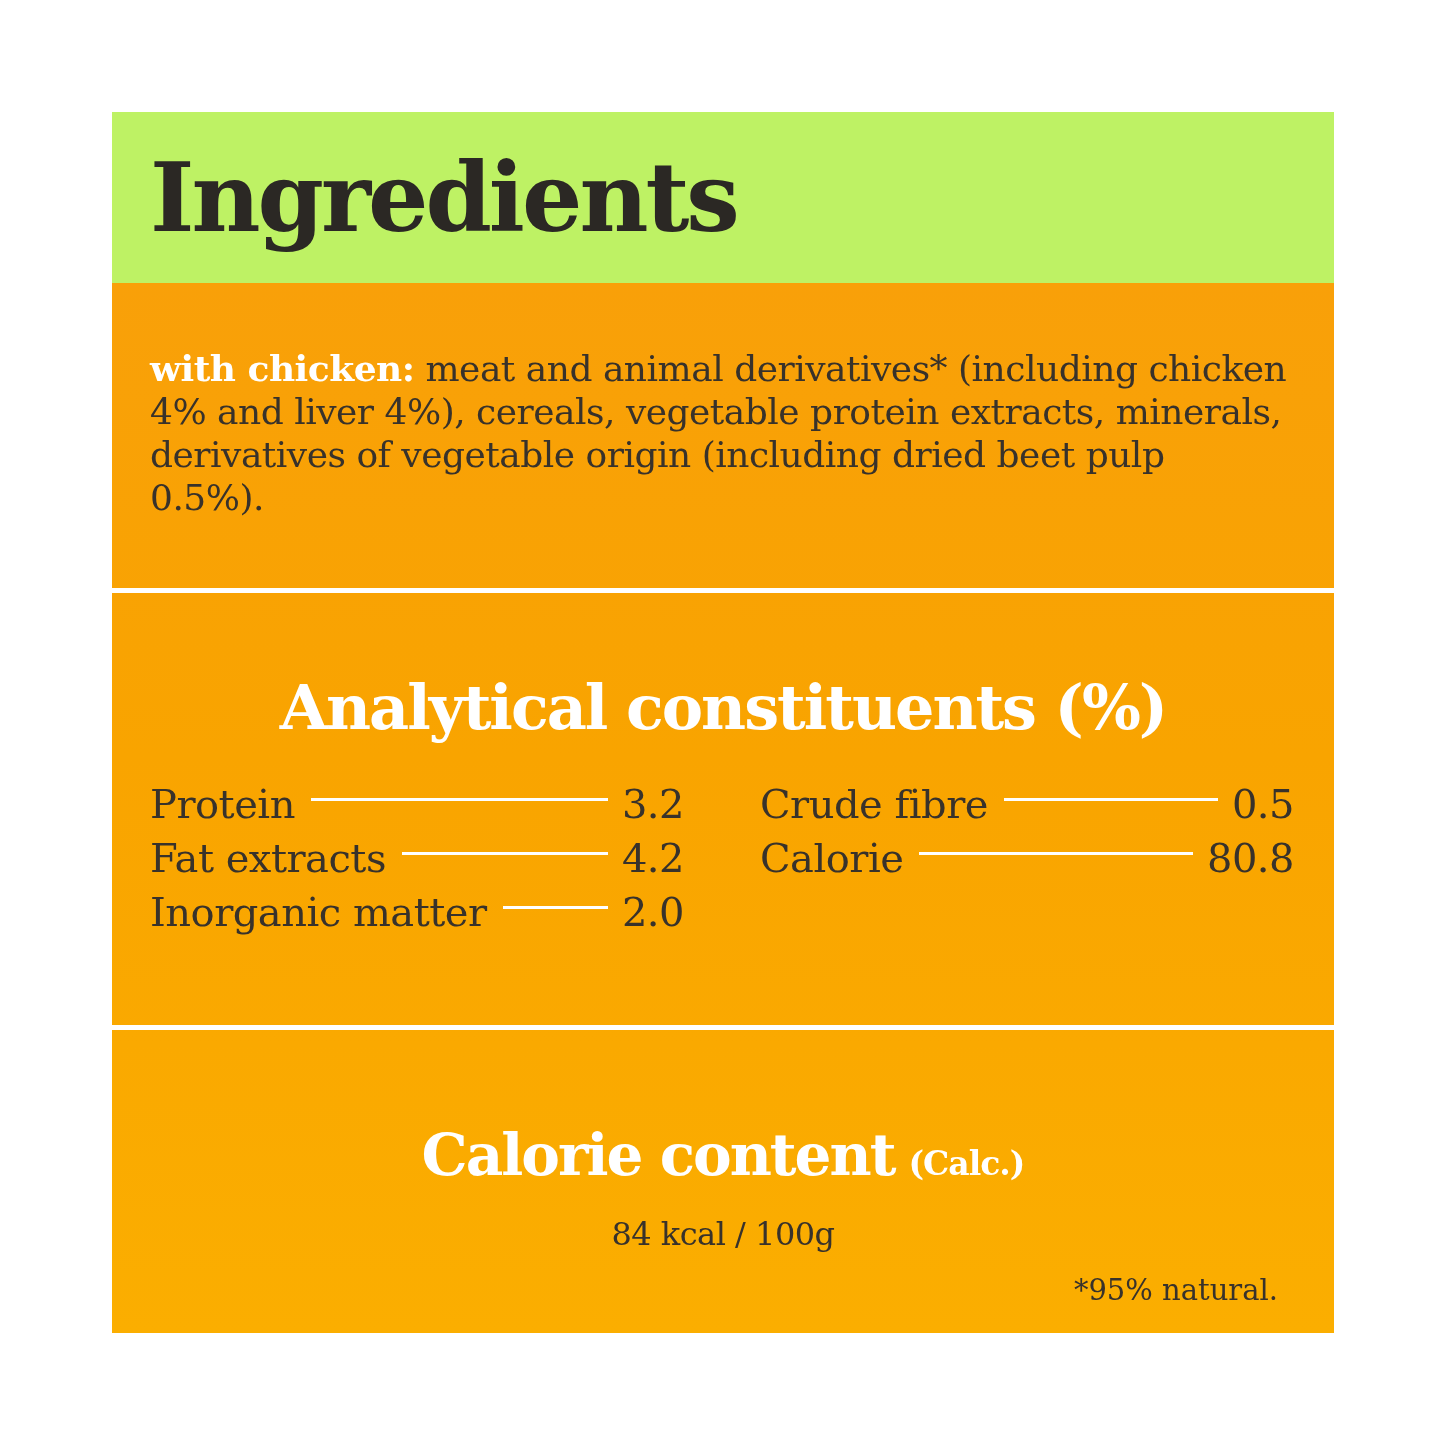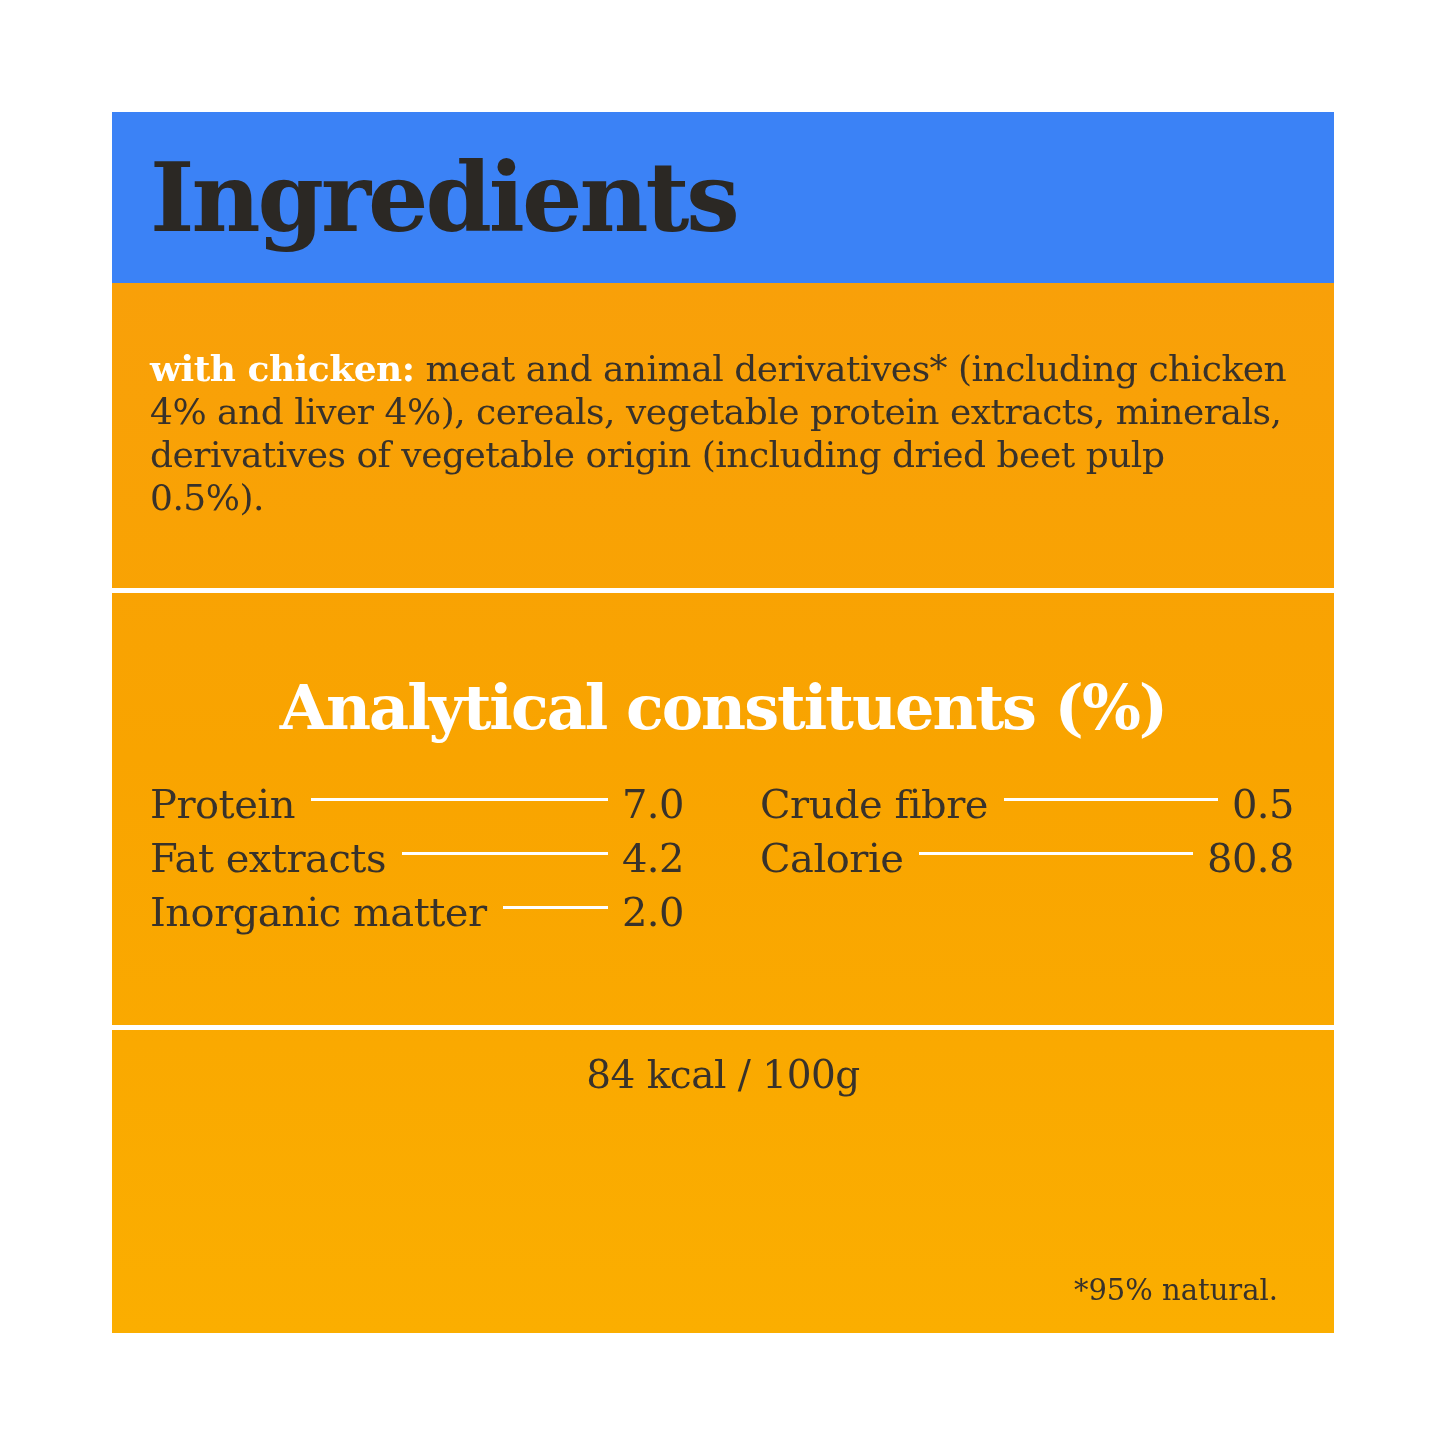--- a/index.html
+++ b/index.html
@@ -20,21 +20,21 @@
     left: 112px;
     top: 112px;
     width: 1222px;
     height: 1221px;
     display: flex;
     flex-direction: column;
   }
   
   .label-header {
     height: 171px;
-    background: #3b82f6;
+    background: #bef264;
     display: flex;
     align-items: center;
     box-sizing: border-box;
     padding-left: 38px;
   }
   .label-header h1 {
     margin: 0;
     font-size: 95px;
     line-height: 1;
     font-weight: bold;
@@ -130,21 +130,21 @@
     justify-content: center;
     align-items: baseline;
     gap: 14px;
   }
   .calorie-suffix {
     font-size: 33px;
     letter-spacing: -1px;
   }
   .calorie-value {
     margin-top: 22px;
-    font-size: 39px;
+    font-size: 32px;
     letter-spacing: -0.5px;
     color: #38322b;
   }
   .calorie-footnote {
     position: absolute;
     right: 56px;
     bottom: 26px;
     font-size: 29px;
     color: #38322b;
   }
@@ -167,21 +167,21 @@
 
       <div class="divider"></div>
 
       <div class="section-analytical">
         <h2>Analytical constituents (%)</h2>
         <div class="nutrient-grid">
           <div class="nutrient-col">
             <div class="nutrient-row">
               <span class="nutrient-label">Protein</span>
               <span class="nutrient-leader"></span>
-              <span class="nutrient-value">7.0</span>
+              <span class="nutrient-value">3.2</span>
             </div>
             <div class="nutrient-row">
               <span class="nutrient-label">Fat extracts</span>
               <span class="nutrient-leader"></span>
               <span class="nutrient-value">4.2</span>
             </div>
             <div class="nutrient-row">
               <span class="nutrient-label">Inorganic matter</span>
               <span class="nutrient-leader"></span>
               <span class="nutrient-value">2.0</span>
@@ -198,19 +198,23 @@
               <span class="nutrient-leader"></span>
               <span class="nutrient-value">80.8</span>
             </div>
           </div>
         </div>
       </div>
 
       <div class="divider"></div>
 
       <div class="section-calorie">
+        <h2 class="calorie-title">
+            <span>Calorie content</span>
+            <span class="calorie-suffix">(Calc.)</span>
+          </h2>
         <div class="calorie-value">84 kcal / 100g</div>
         <div class="calorie-footnote">*95% natural.</div>
       </div>
 
     </div>
   </div>
 </div>
 
 </body></html>

